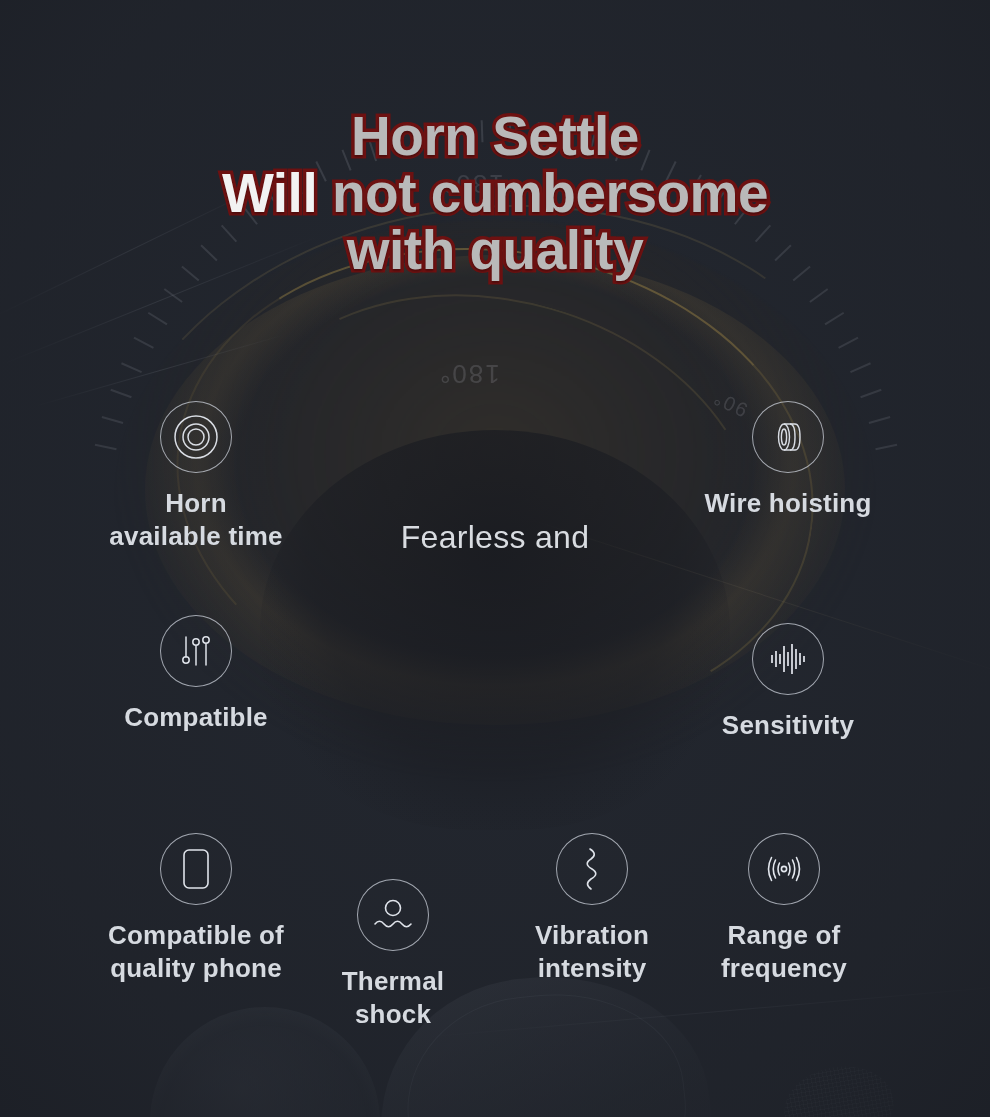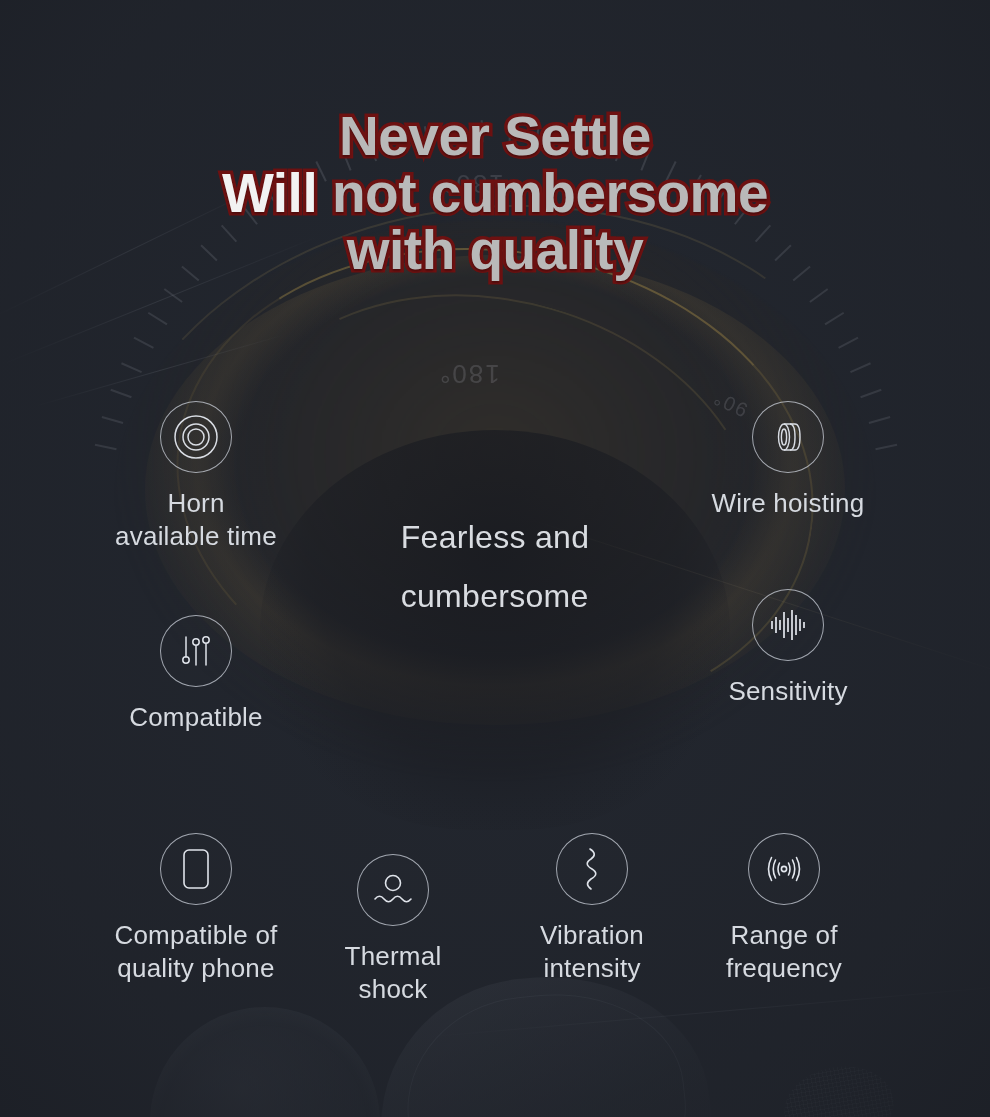--- a/index.html
+++ b/index.html
@@ -197,31 +197,32 @@
     display:flex; align-items:center; justify-content:center;
     background:rgba(255,255,255,0.008);
   }
   .circle svg{ display:block; }
   .f-label{
     color:#d6dae0;
     font-size:26px;
     line-height:1.28;
     letter-spacing:0.2px;
     white-space:pre-line;
+    font-weight:bold;
   }
 
   
   .f-horn   { left:81px;  top:401px; }
   .f-wire   { left:673px; top:401px; }
   
   .f-imped  { left:81px;  top:615px; }
-  .f-sens   { left:673px; top:589px; }
+  .f-sens   { left:673px; top:623px; }
   
   .f-compat { left:81px;  top:833px; }
-  .f-thermal{ left:285px; top:854px; width:216px;}
+  .f-thermal{ left:285px; top:879px; width:216px;}
   .f-vibr   { left:484px; top:833px; width:216px;}
   .f-range  { left:676px; top:833px; width:216px;}
 
 </style>
 </head>
 <body>
 
 <div id="stage">
 
   <div class="bg-layer">
@@ -290,28 +291,27 @@
     <div class="ghost-wrap">
       <div class="ghost-left"></div>
       <div class="ghost-right"></div>
       <div class="ghost-mesh"></div>
     </div>
 
     <div class="vignette"></div>
   </div>
 
   <div class="headline">
-    <span class="hl-line">Never Settle</span>
+    <span class="hl-line">Horn Settle</span>
     <span class="hl-line"><span class="hl-strong">Will</span><span> not cumbersome</span></span>
     <span class="hl-line">with quality</span>
   </div>
 
   <div class="tagline">
     <span>Fearless and</span>
-    <span>cumbersome</span>
   </div>
 
   <div class="feature f-horn">
     <div class="circle">
       <svg width="46" height="46" viewBox="0 0 46 46">
         <circle cx="23" cy="23" r="21" fill="none" stroke="#d9dde4" stroke-width="1.5"></circle>
         <circle cx="23" cy="23" r="13" fill="none" stroke="#d9dde4" stroke-width="1.5"></circle>
         <circle cx="23" cy="23" r="8" fill="none" stroke="#d9dde4" stroke-width="1.5"></circle>
       </svg>
     </div>

